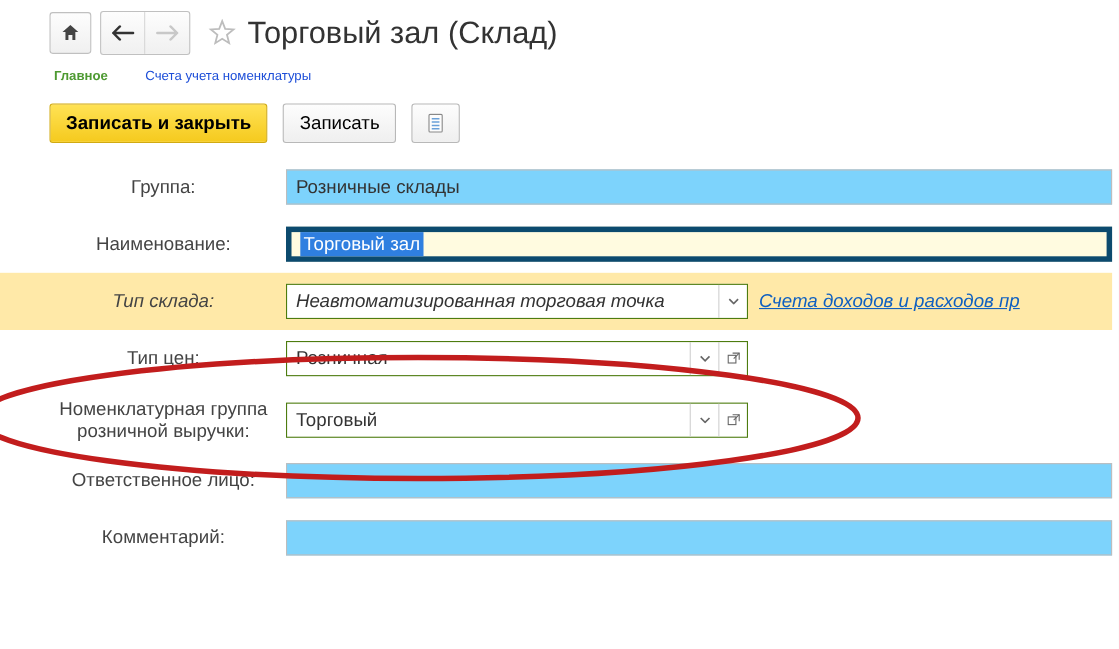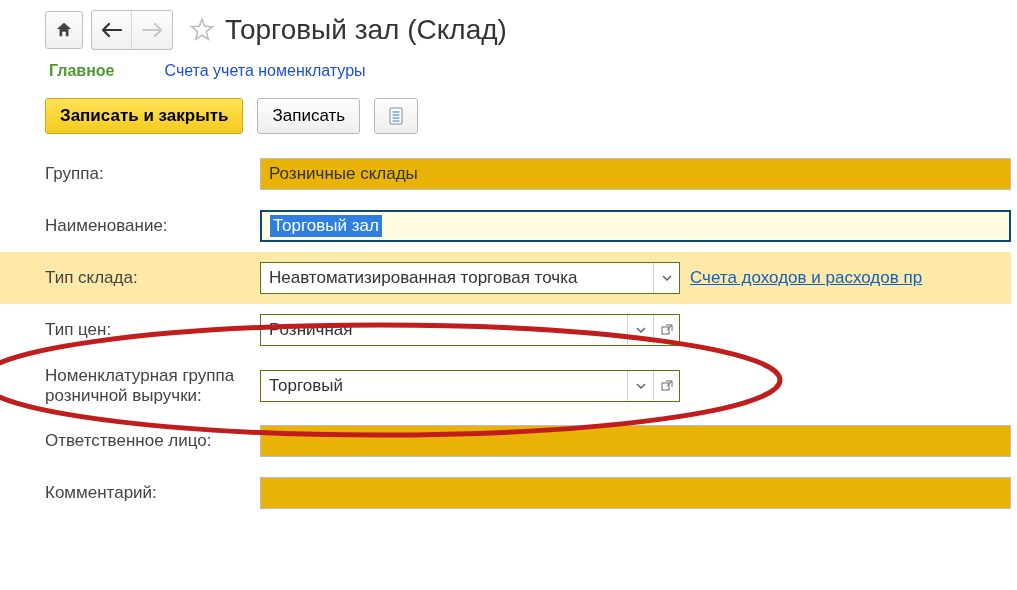--- a/index.html
+++ b/index.html
@@ -55,23 +55,23 @@
     display:flex; align-items:center; justify-content:center;
     margin-left: 6px;
     color:#bdbdbd;
   }
   .page-title {
     font-size: 28px;
     color:#333;
   }
   .tabs {
     display:flex;
-    gap: 50px;
+    gap: 34px;
     margin: 10px 0 18px 4px;
-    font-size: 16px;
+    font-size: 12px;
   }
   .tab { cursor:pointer; }
   .tab.active { color:#4e9a32; font-weight:bold; }
   .tab.inactive { color:#1d4ed8; }
   .action-row {
     display:flex;
     align-items:center;
     gap: 14px;
     margin-bottom: 14px;
   }
@@ -100,48 +100,49 @@
   }
   .form { width: 100%; }
   .row {
     display:flex;
     align-items:center;
     padding: 10px 0;
     min-height: 48px;
   }
   .row.highlight {
     background: #ffe9a8;
-    margin-left:-45px; padding-left:45px;
+    margin-left:-45px; padding-left:45px;font-style:italic;
   }
   .label {
     width: 215px;
     font-size: 17px;
     color:#444;
     line-height:1.15;
     padding-right:8px;
+    text-align:center;
   }
   .field-wrap {
     flex:1;
     display:flex;
     align-items:center;
     gap:10px;
   }
   .input-box {
     height: 32px;
     border:1px solid #bdbdbd;
-    background:#eab308;
+    background:#7dd3fc;
     display:flex;
     align-items:center;
     padding:0 8px;
     font-size:17px;
     color:#333;
   }
   .input-box.full { flex:1; }
   .input-box.highlighted {
-    border:2px solid #0c4a6e;
+    border:5px solid #0c4a6e;
     background:#fffbe0;
   }
   .sel-text {
     background:#2f7fe0;
     color:#fff;
     padding:1px 3px;
   }
   .combo {
     display:flex;
     border:1px solid #4d7c0f;

